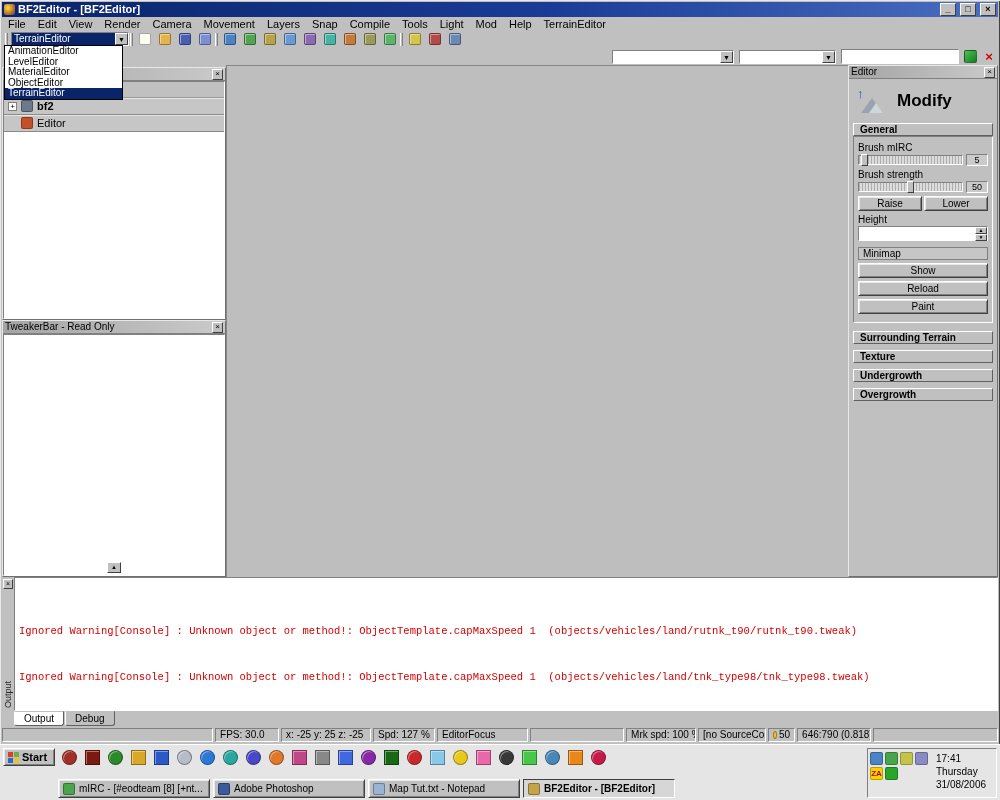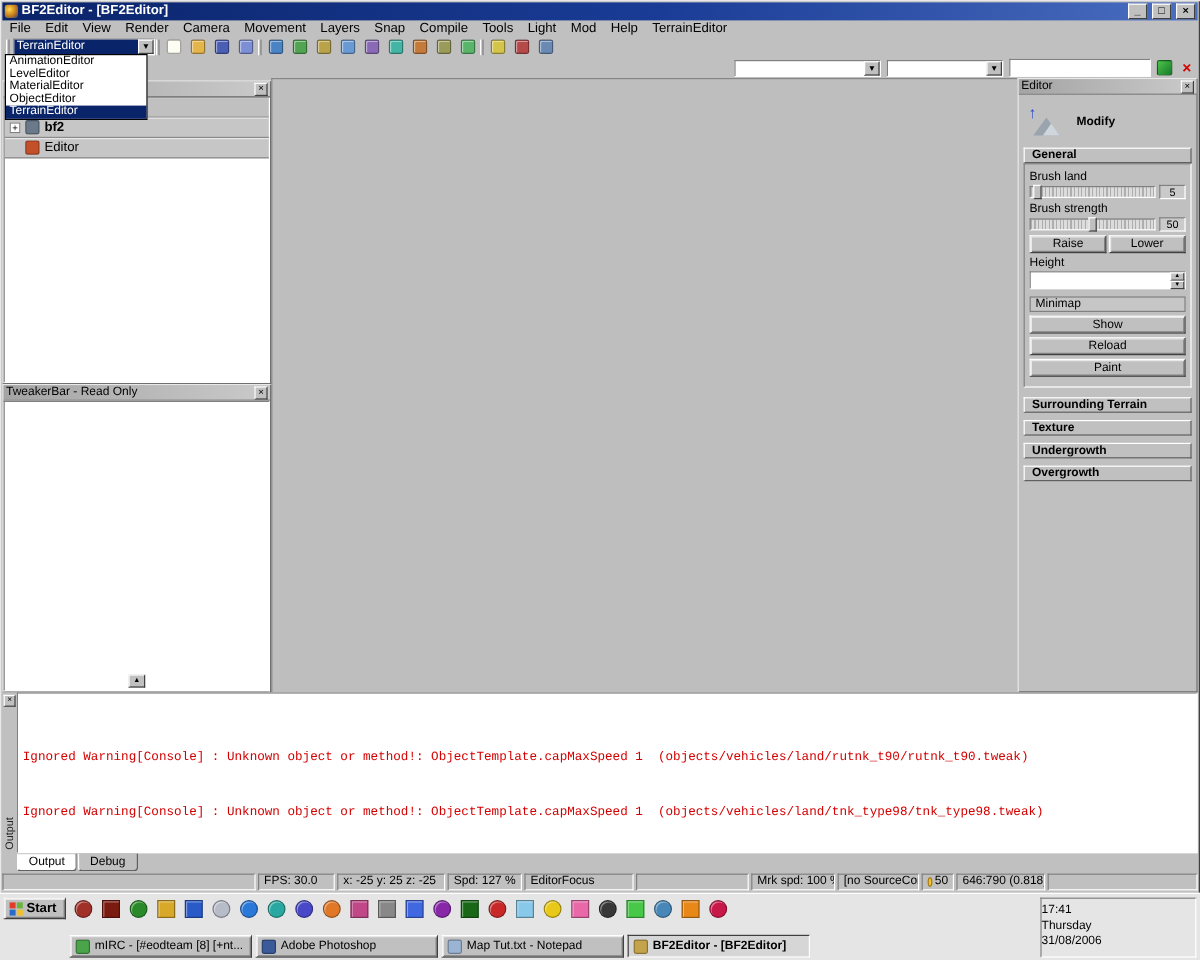--- a/index.html
+++ b/index.html
@@ -80,21 +80,21 @@
     font-size:6px; line-height:9px; text-align:center; }
   
   .ep-body { flex:1; padding:4px; overflow:hidden; }
   .modify-hdr { display:flex; align-items:center; gap:10px; padding:6px 4px 10px; }
   .modify-icon { position:relative; width:30px; height:24px; flex:0 0 30px; }
   .modify-icon::before { content:""; position:absolute; bottom:0; left:4px;
     border-left:11px solid transparent; border-right:11px solid transparent; border-bottom:15px solid #9aa4ae; }
   .modify-icon::after { content:""; position:absolute; bottom:0; left:12px;
     border-left:7px solid transparent; border-right:7px solid transparent; border-bottom:10px solid #cfd6dc; }
   .modify-arrow { position:absolute; top:-3px; left:0; color:#2a4ac8; font-weight:bold; font-size:13px; z-index:2; }
-  .modify-title { font-size:10px; font-weight:bold; }
+  .modify-title { font-size:17px; font-weight:bold; }
   .group-hdr { height:13px; background:#c0c0c0; border:1px solid; border-color:#fff #606060 #606060 #fff;
     font-weight:bold; font-size:10px; line-height:11px; padding:0 6px; }
   .group-body { border:1px solid; border-color:#808080 #fff #fff #808080; padding:3px 2px 5px; margin-bottom:8px; }
   .fld-label { font-size:10px; margin:2px 2px 1px; }
   .slider-row { display:flex; align-items:center; gap:3px; margin:1px 2px 3px; }
   .slider-track { flex:1; position:relative; height:10px; border:1px solid; border-color:#808080 #fff #fff #808080;
     background:repeating-linear-gradient(90deg,#aeaeae 0 1px,#dcdcdc 1px 3px); }
   .slider-thumb { position:absolute; top:-2px; width:7px; height:12px; background:#c0c0c0;
     border:1px solid; border-color:#fff #404040 #404040 #fff; }
   .thumb-5 { left:2px; }
@@ -361,21 +361,21 @@
     <div class="ep-body">
       <div class="modify-hdr">
         <span class="modify-icon">
           <span class="modify-arrow">↑</span>
         </span>
         <span class="modify-title">Modify</span>
       </div>
 
       <div class="group-hdr">General</div>
       <div class="group-body">
-        <div class="fld-label">Brush land</div>
+        <div class="fld-label">Brush mIRC</div>
         <div class="slider-row">
           <span class="slider-track">
             <span class="slider-thumb thumb-5"></span>
           </span>
           <span class="slider-val">5</span>
         </div>
         <div class="fld-label">Brush strength</div>
         <div class="slider-row">
           <span class="slider-track">
             <span class="slider-thumb thumb-50"></span>
@@ -544,20 +544,34 @@
           <span class="task-ico" style="background: rgb(154, 180, 212);"></span>
           <span class="task-label">Map Tut.txt - Notepad</span>
         </span>
 
         <span class="task-btn active">
           <span class="task-ico" style="background: rgb(196, 164, 74);"></span>
           <span class="task-label">BF2Editor - [BF2Editor]</span>
         </span>
       </span>
     <span class="tray">
+      <span class="tray-icons">
+
+          <span class="tray-icon" style="background: rgb(74, 132, 196);"></span>
+
+          <span class="tray-icon" style="background: rgb(74, 164, 74);"></span>
+
+          <span class="tray-icon" style="background: rgb(196, 196, 74);"></span>
+
+          <span class="tray-icon" style="background: rgb(138, 138, 196);"></span>
+
+          <span class="tray-icon za" style="background: rgb(244, 212, 0);">ZA</span>
+
+          <span class="tray-icon" style="background: rgb(42, 164, 42);"></span>
+        </span>
       <span class="tray-clock">
         <div>17:41</div>
         <div>Thursday</div>
         <div>31/08/2006</div>
       </span>
     </span>
   </div>
 
 </div>
 

